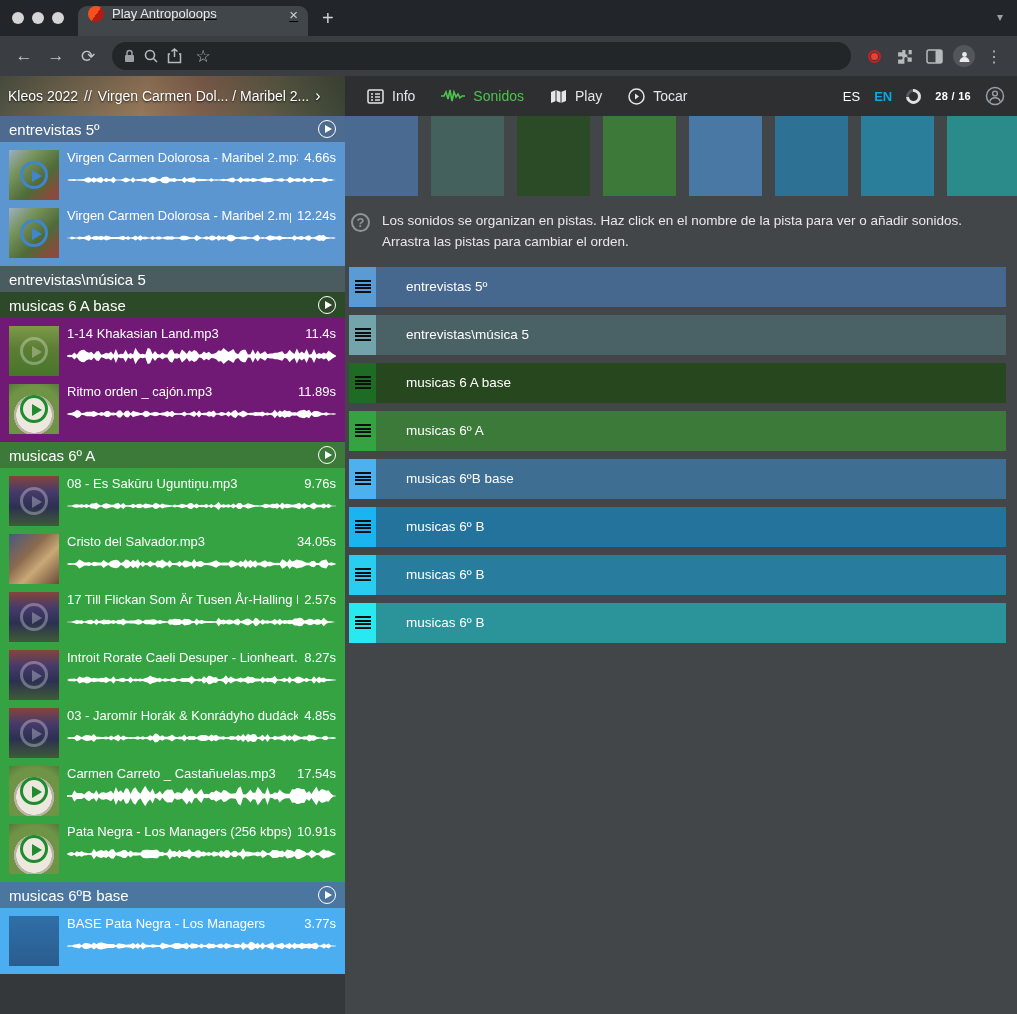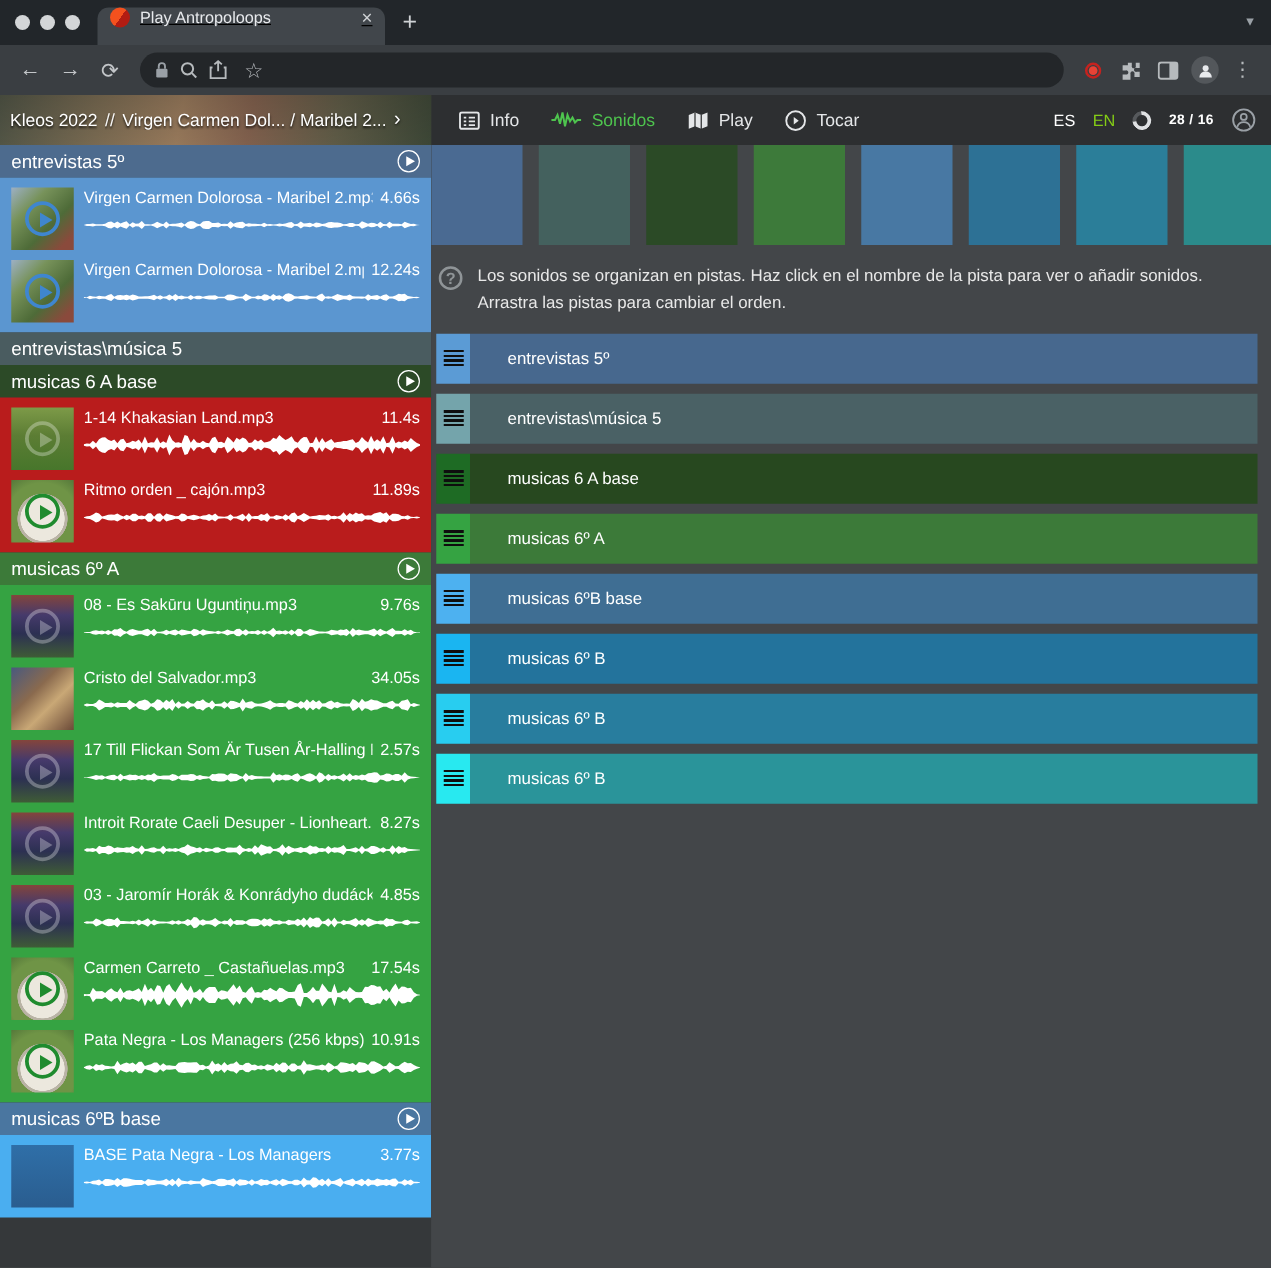--- a/index.html
+++ b/index.html
@@ -35,21 +35,21 @@
      linear-gradient(180deg,rgba(0,0,0,.25),rgba(0,0,0,.15));}
   .crumbzone>*{position:relative;z-index:1;}
   .crumb{font-size:14px;text-shadow:0 1px 2px rgba(0,0,0,.8);white-space:nowrap;overflow:hidden;}
   .crumb-sep{opacity:.95;}
   .crumb-chev{font-size:16px;text-shadow:0 1px 2px rgba(0,0,0,.8);}
   .nav{display:flex;align-items:center;gap:26px;padding-left:22px;flex:1;}
   .navitem{display:flex;align-items:center;gap:8px;font-size:14px;color:#e4e6e8;}
   .navitem.active{color:#4ec44e;}
   .hdr-right{display:flex;align-items:center;gap:14px;padding-right:12px;}
   .lang-es{font-size:13px;color:#fff;}
-  .lang-en{font-size:13px;color:#84cc16;}
+  .lang-en{font-size:13px;color:#0ea5e9;font-weight:bold;}
   .spinner{width:15px;height:15px;border-radius:50%;border:3px solid #dfe1e3;border-left-color:#56595c;transform:rotate(40deg);}
   .counter{font-size:11px;font-weight:bold;color:#fff;letter-spacing:.3px;}
   
   .content{display:flex;height:898px;}
   .sidebar{width:345px;flex:none;overflow:hidden;background:#35383a;}
   .main{flex:1;overflow:hidden;background:#434649;}
   
   .sec-header{height:26px;display:flex;align-items:center;padding:0 9px;color:#fff;font-size:15px;}
   .sec-header .play-ic{margin-left:auto;}
   .play-ic{width:18px;height:18px;flex:none;border:1.5px solid #fff;border-radius:50%;position:relative;}
@@ -256,21 +256,21 @@
     </div>
 
     <div class="sec-header" style="background-color: rgb(74, 92, 96);">
       <span>entrevistas\música 5</span>
     </div>
 
     <div class="sec-header" style="background-color: rgb(44, 74, 39);">
       <span>musicas 6 A base</span>
       <span class="play-ic"></span>
     </div>
-    <div class="sec-body" style="background-color: #b91c1c;">
+    <div class="sec-body" style="background-color: #701a75;">
       <div class="clip">
         <div class="thumb th-grass">
             <span class="ov ov-faint"></span>
           </div>
         <div class="clip-body">
           <div class="clip-top">
               <span class="clip-name">1-14 Khakasian Land.mp3</span>
               <span class="clip-dur">11.4s</span>
             </div>
           <div class="wave">

